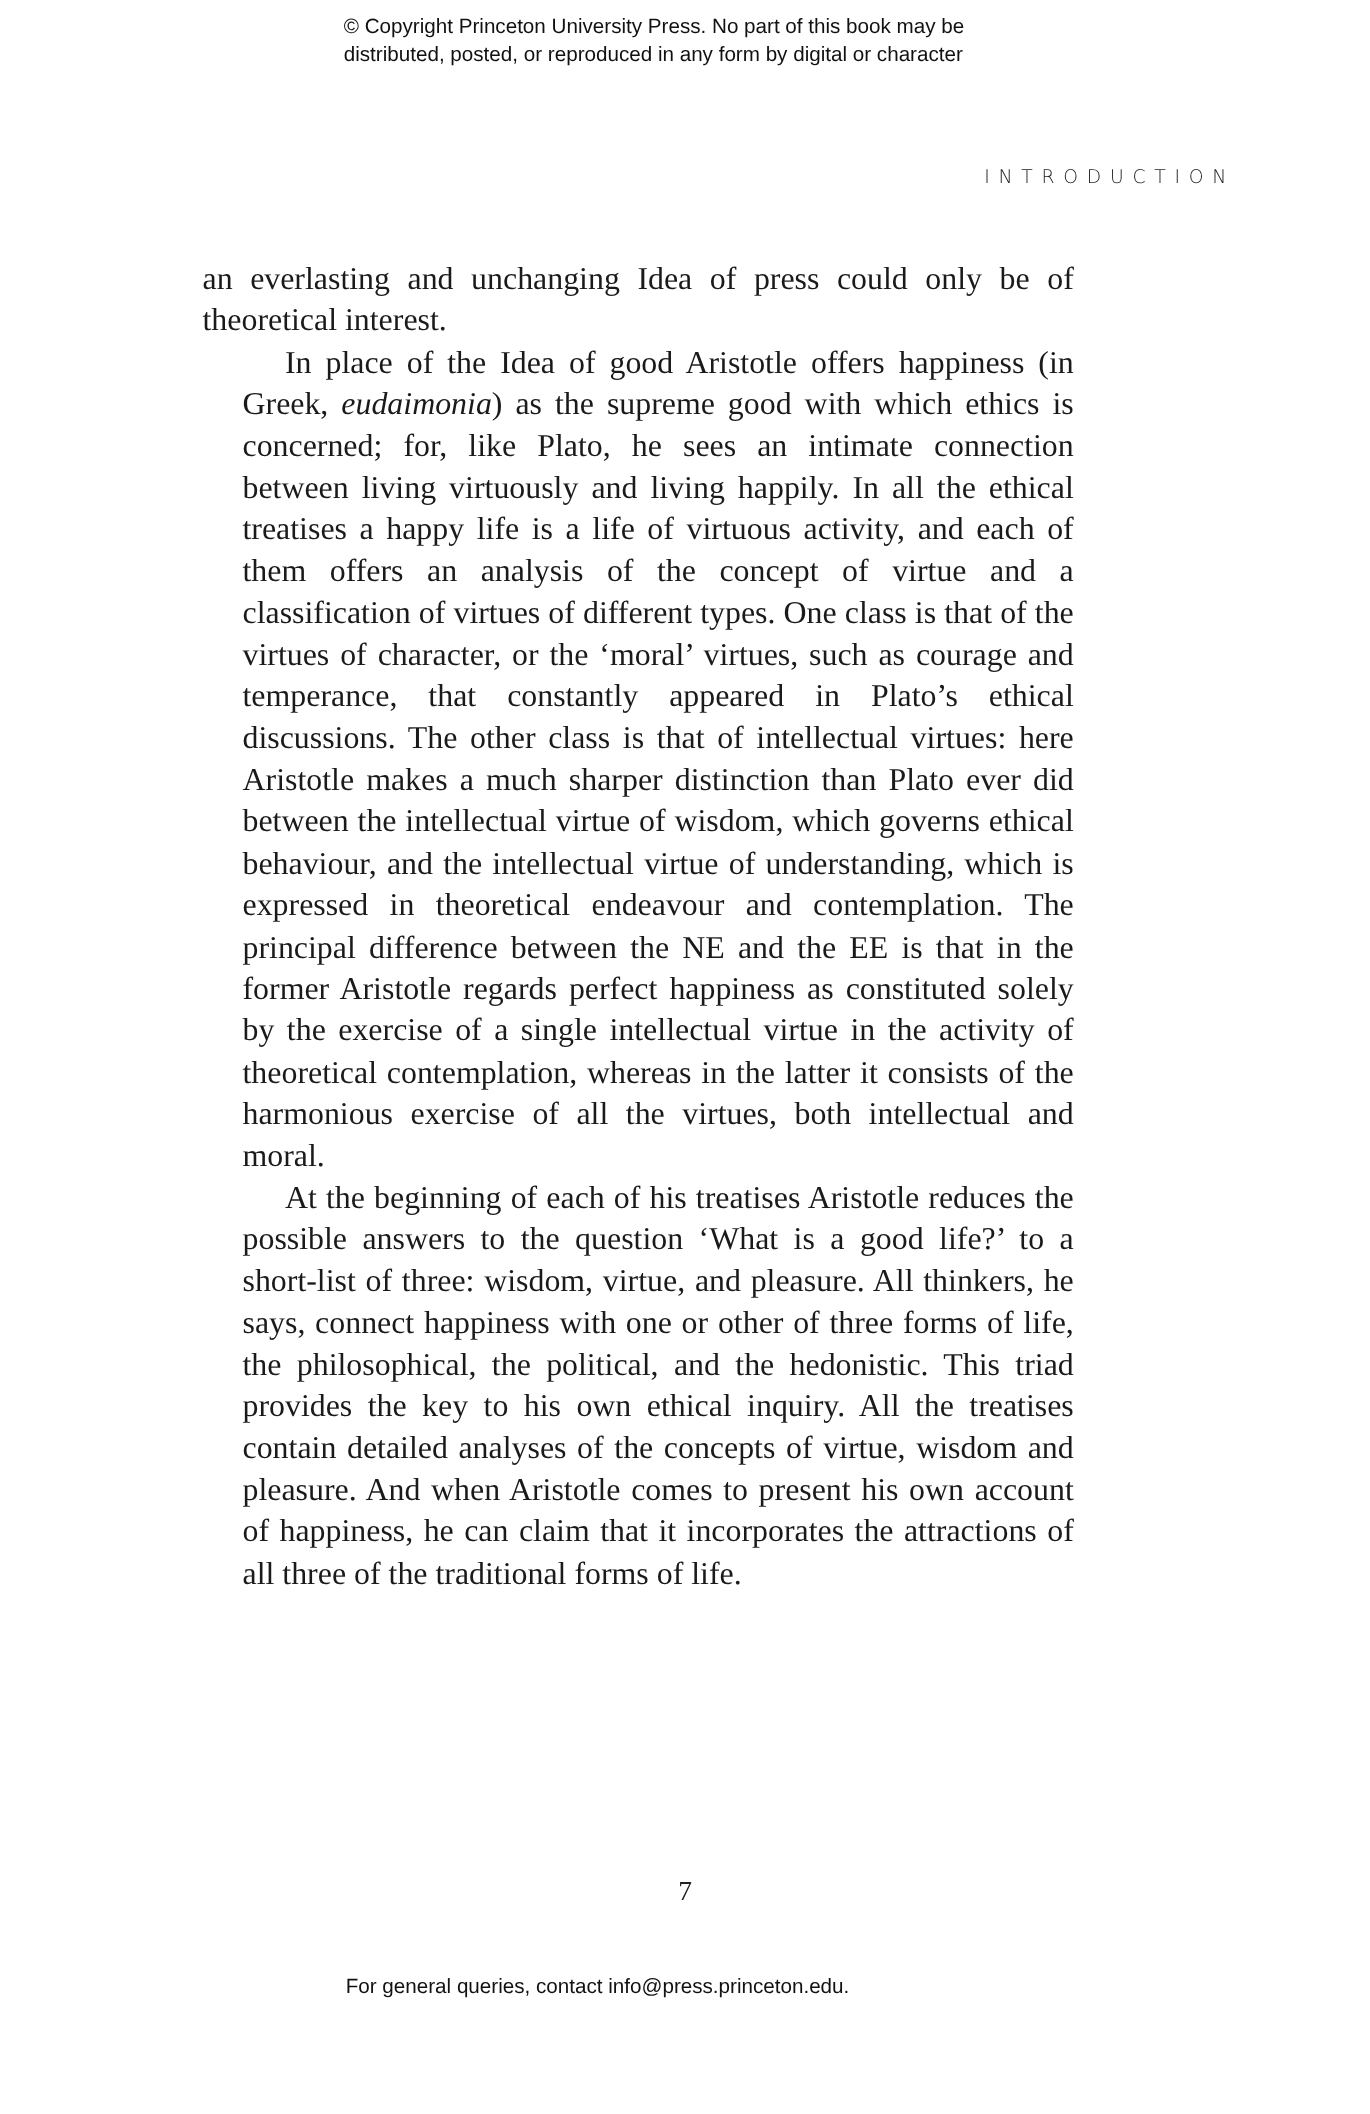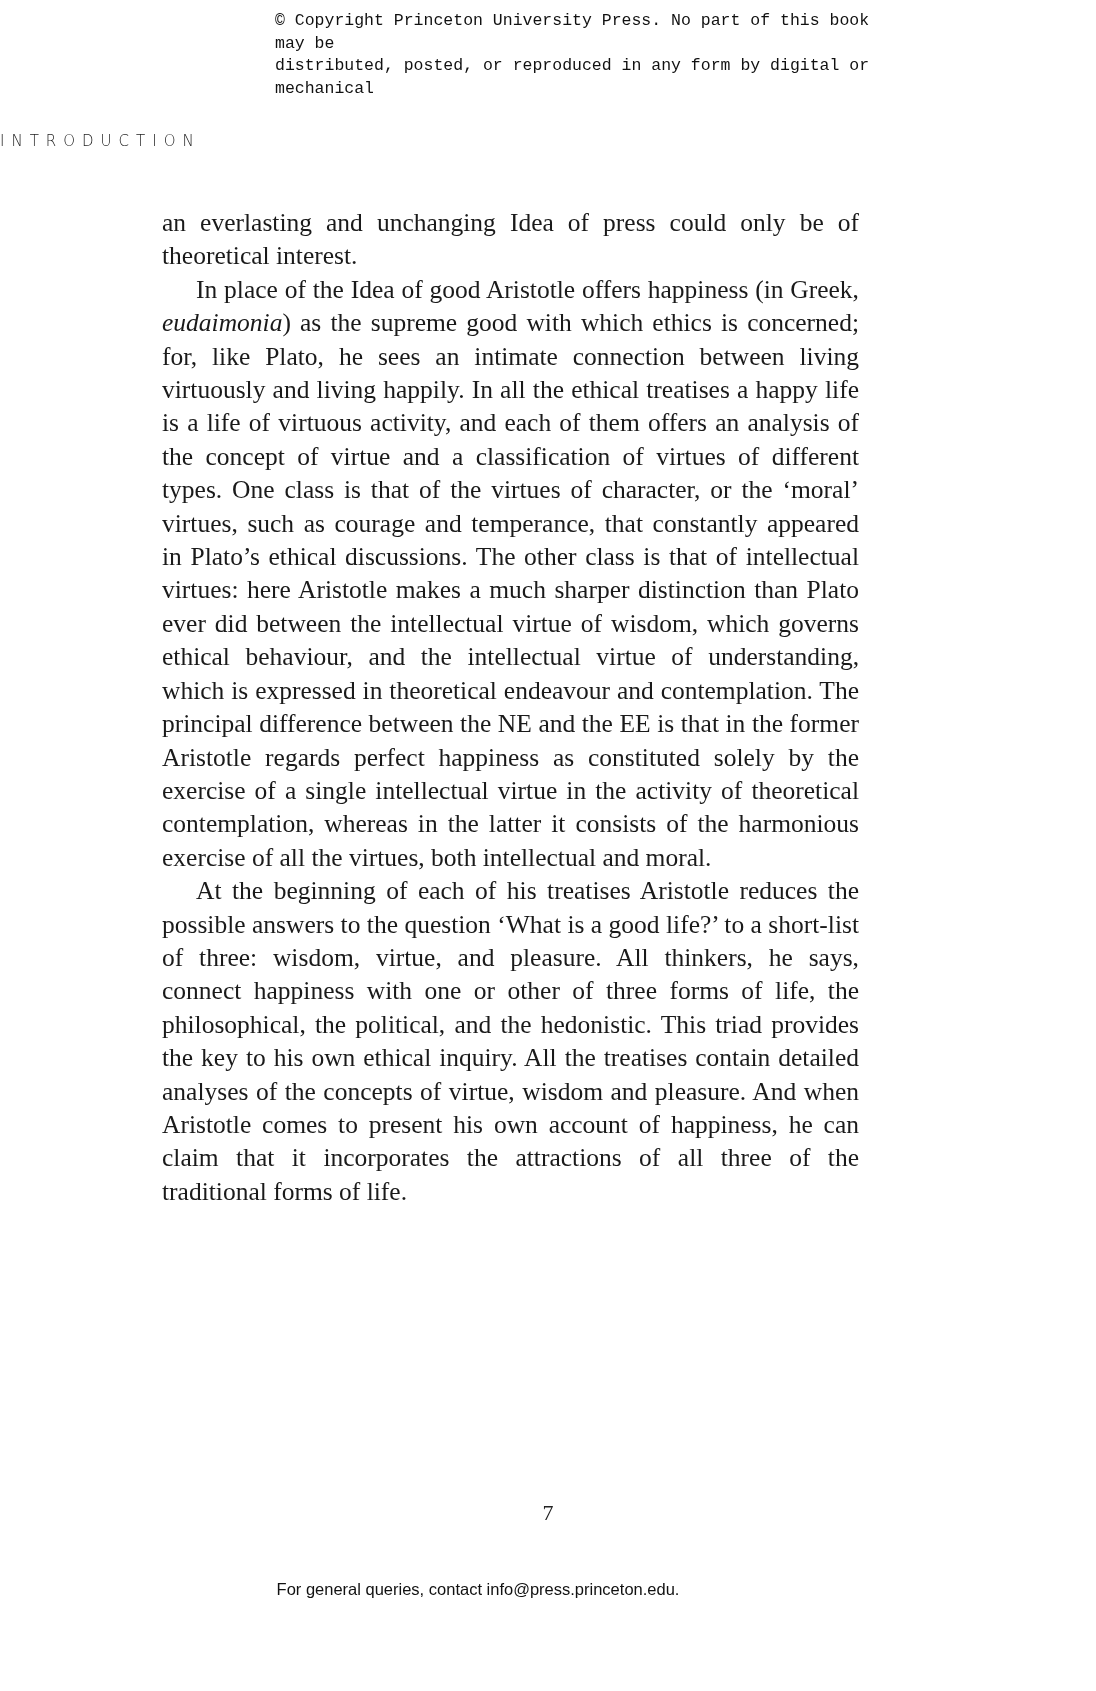--- a/index.html
+++ b/index.html
@@ -1,31 +1,31 @@
 <!DOCTYPE html>
 <html><head>
 <meta charset="utf-8">
 <style>
   html, body { margin:0; padding:0; background:#ffffff; }
   body { width:1096px; height:1691px; position:relative; overflow:hidden; color:#1a1a1a; }
-  .copyright { position:absolute; left:275px; top:10px; width:620px; font-family:Liberation Mono, monospace; font-size:16.5px; line-height:22.5px; color:#111; }
-  .running-head { position:absolute; left:0; top:132px; width:988px; text-align:left; font-family:"DejaVu Sans", sans-serif; font-size:15px; letter-spacing:7px; color:#222; font-weight:300; }
+  .copyright { position:absolute; left:275px; top:10px; width:620px; font-family:Liberation Sans, sans-serif; font-size:16.5px; line-height:22.5px; color:#111; }
+  .running-head { position:absolute; left:0; top:132px; width:988px; text-align:right; font-family:"DejaVu Sans", sans-serif; font-size:15px; letter-spacing:7px; color:#222; font-weight:300; }
   .body-text { position:absolute; left:162px; top:206px; width:697px; font-family:"Liberation Serif", serif; font-size:25.5px; line-height:33.4px; text-align:justify; color:#1a1a1a; }
   .body-text p { margin:0; }
-  .body-text p.indent { text-indent:34px; }
+  .body-text p.indent { text-indent:34px;margin-left:32px; }
   .folio { position:absolute; left:0; top:1500px; width:1096px; text-align:center; font-family:"Liberation Serif", serif; font-size:22px; color:#222; }
   .footer { position:absolute; left:0; top:1580px; width:956px; text-align:center; font-family:"Liberation Sans", sans-serif; font-size:16.5px; color:#111; }
   em { font-style:italic; }
 </style>
 </head>
 <body>
 
 <div class="copyright">
   <div>© Copyright Princeton University Press. No part of this book may be</div>
-  <div>distributed, posted, or reproduced in any form by digital or mechanical</div>
+  <div>distributed, posted, or reproduced in any form by digital or character</div>
 </div>
 
 <div class="running-head">INTRODUCTION</div>
 
 <div class="body-text">
   <p>an everlasting and unchanging Idea of press could only be of theoretical interest.</p>
   <p class="indent"><span>In place of the Idea of good Aristotle offers happiness (in Greek, </span><em>eudaimonia</em><span>) as the supreme good with which ethics is concerned; for, like Plato, he sees an intimate connection between living virtuously and living happily. In all the ethical treatises a happy life is a life of virtuous activity, and each of them offers an analysis of the concept of virtue and a classification of virtues of different types. One class is that of the virtues of character, or the ‘moral’ virtues, such as courage and temperance, that constantly appeared in Plato’s ethical discussions. The other class is that of intellectual virtues: here Aristotle makes a much sharper distinction than Plato ever did between the intellectual virtue of wisdom, which governs ethical behaviour, and the intellectual virtue of understanding, which is expressed in theoretical endeavour and contemplation. The principal difference between the NE and the EE is that in the former Aristotle regards perfect happiness as constituted solely by the exercise of a single intellectual virtue in the activity of theoretical contemplation, whereas in the latter it consists of the harmonious exercise of all the virtues, both intellectual and moral.</span></p>
   <p class="indent">At the beginning of each of his treatises Aristotle reduces the possible answers to the question ‘What is a good life?’ to a short-list of three: wisdom, virtue, and pleasure. All thinkers, he says, connect happiness with one or other of three forms of life, the philosophical, the political, and the hedonistic. This triad provides the key to his own ethical inquiry. All the treatises contain detailed analyses of the concepts of virtue, wisdom and pleasure. And when Aristotle comes to present his own account of happiness, he can claim that it incorporates the attractions of all three of the traditional forms of life.</p>
 </div>
 

